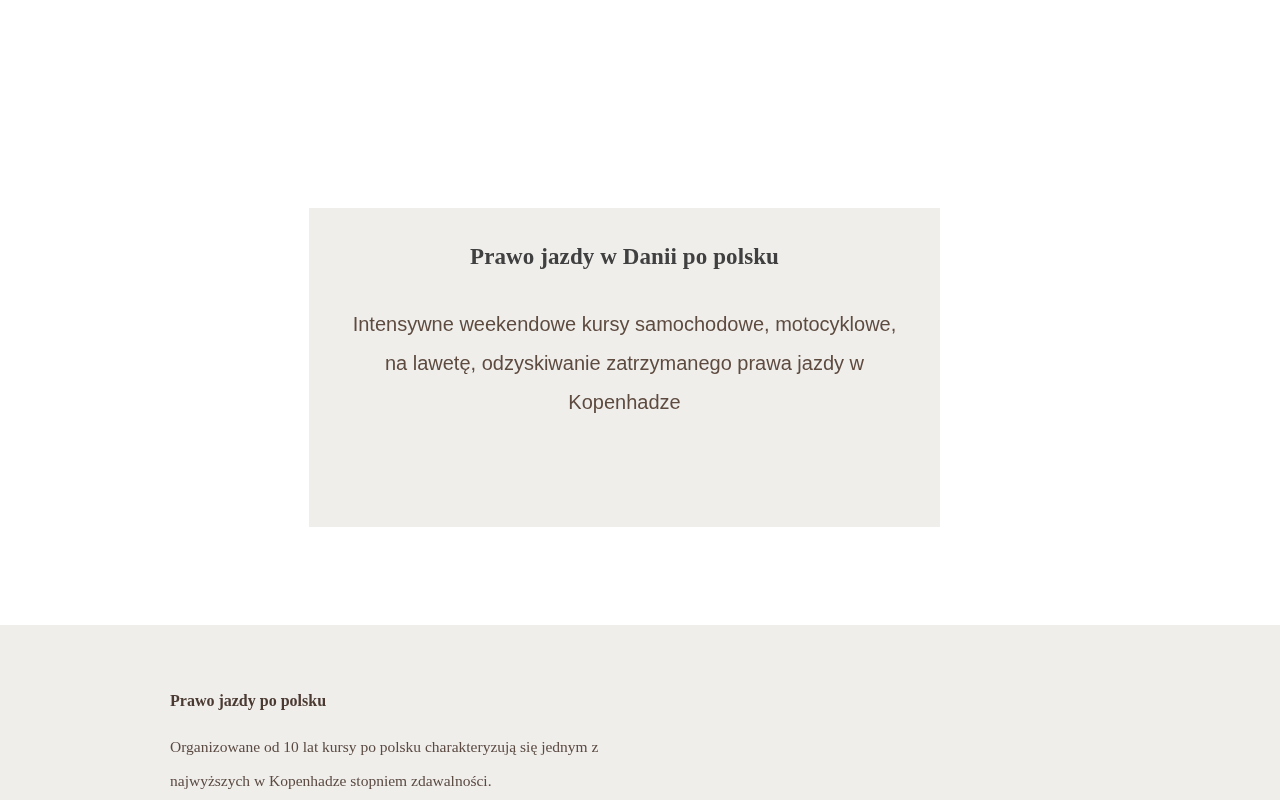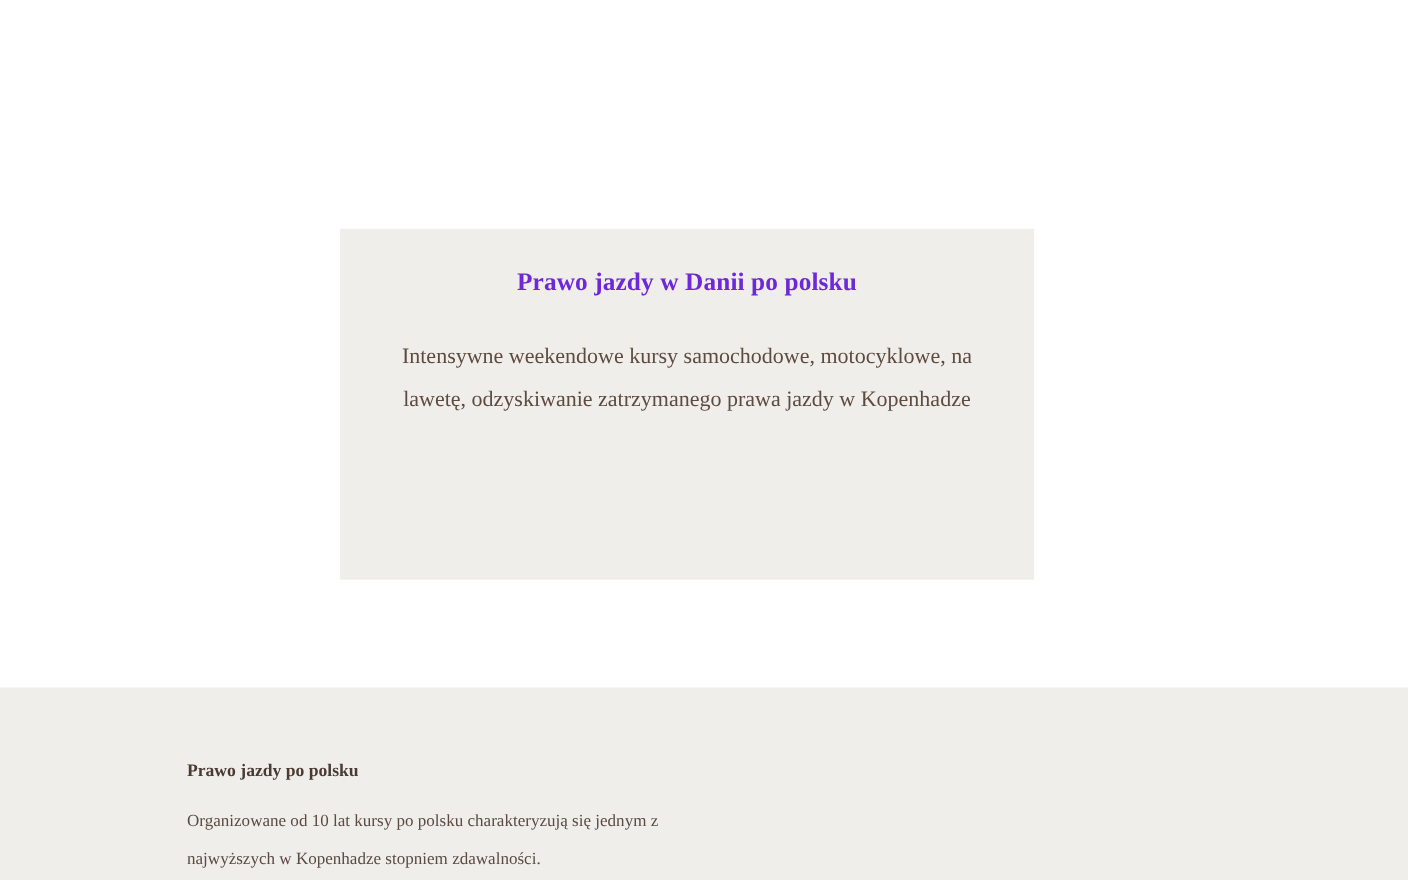--- a/index.html
+++ b/index.html
@@ -33,29 +33,29 @@
     height: 319px;
     background: #f0eeeb;
     box-sizing: border-box;
     padding: 34px 30px 30px 30px;
     text-align: center;
   }
   .hero-title {
     font-family: "Liberation Serif", serif;
     font-size: 23px;
     font-weight: bold;
-    color: #6d28d9;
+    color: #404040;
     line-height: 1.3;
     margin: 0;
     letter-spacing: 0.1px;
   }
   .hero-sub {
     margin: 0;
     padding-top: 33px;
-    font-family: Liberation Serif, serif;
+    font-family: Liberation Sans, sans-serif;
     font-size: 20px;
     font-weight: normal;
     color: #5e4b40;
     line-height: 1.95;
   }
 
   
   .section-about {
     position: absolute;
     left: 0;

